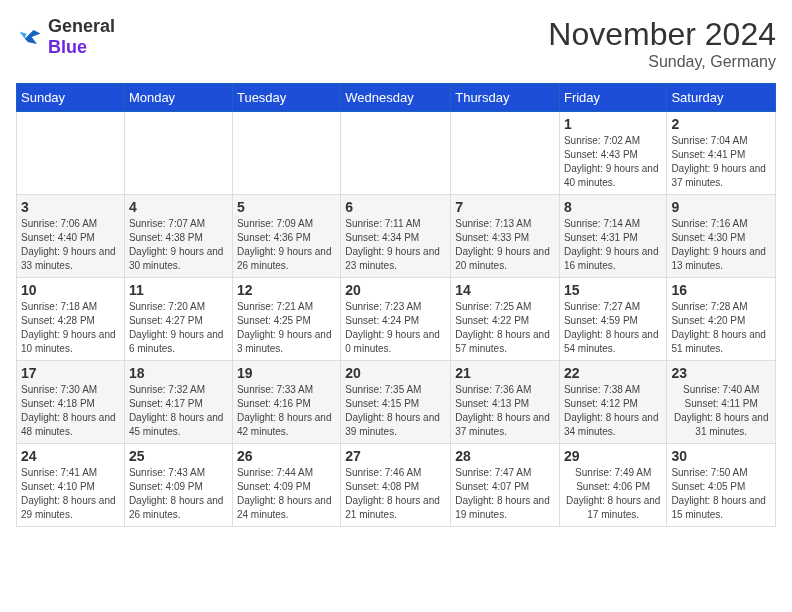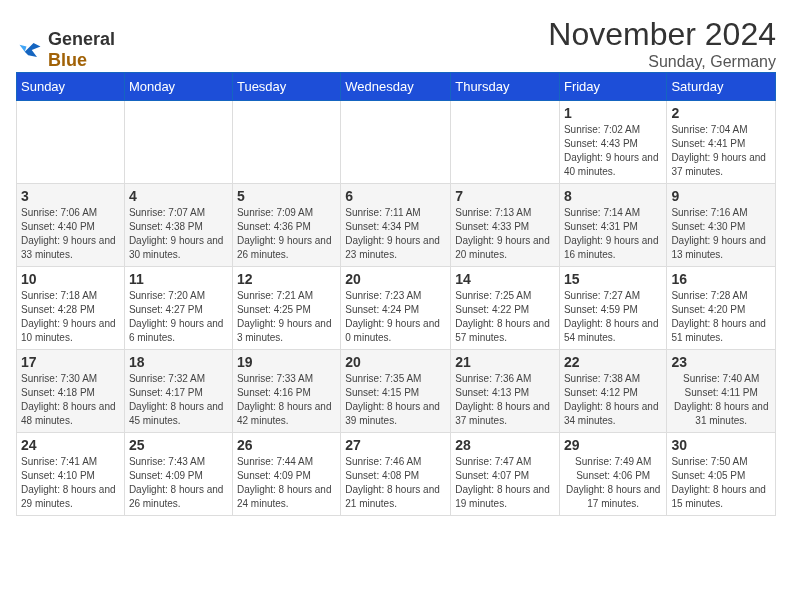--- a/index.html
+++ b/index.html
@@ -6,30 +6,30 @@
     body {
       font-family: Arial, sans-serif;
       background: #fff;
       width: 792px;
       min-height: 612px;
       padding: 16px;
     }
     .header {
       display: flex;
       justify-content: space-between;
-      align-items: flex-end;
-      margin-bottom: 1px;
+      align-items: flex-start;
+      margin-bottom: 12px;
     }
     .logo {
       display: flex;
       align-items: center;
       gap: 4px;
     }
     .logo-text-general { font-size: 18px; font-weight: bold; color: #333; }
-    .logo-text-blue { font-size: 18px; font-weight: bold; color: #a16207; }
+    .logo-text-blue { font-size: 18px; font-weight: bold; color: #6d28d9; }
     .logo-bird {
       width: 28px;
       height: 28px;
     }
     .title-block { text-align: right; }
     .month-title { font-size: 32px; color: #333; font-weight: 300; }
     .location { font-size: 16px; color: #555; }
 
     .calendar {
       width: 100%;

